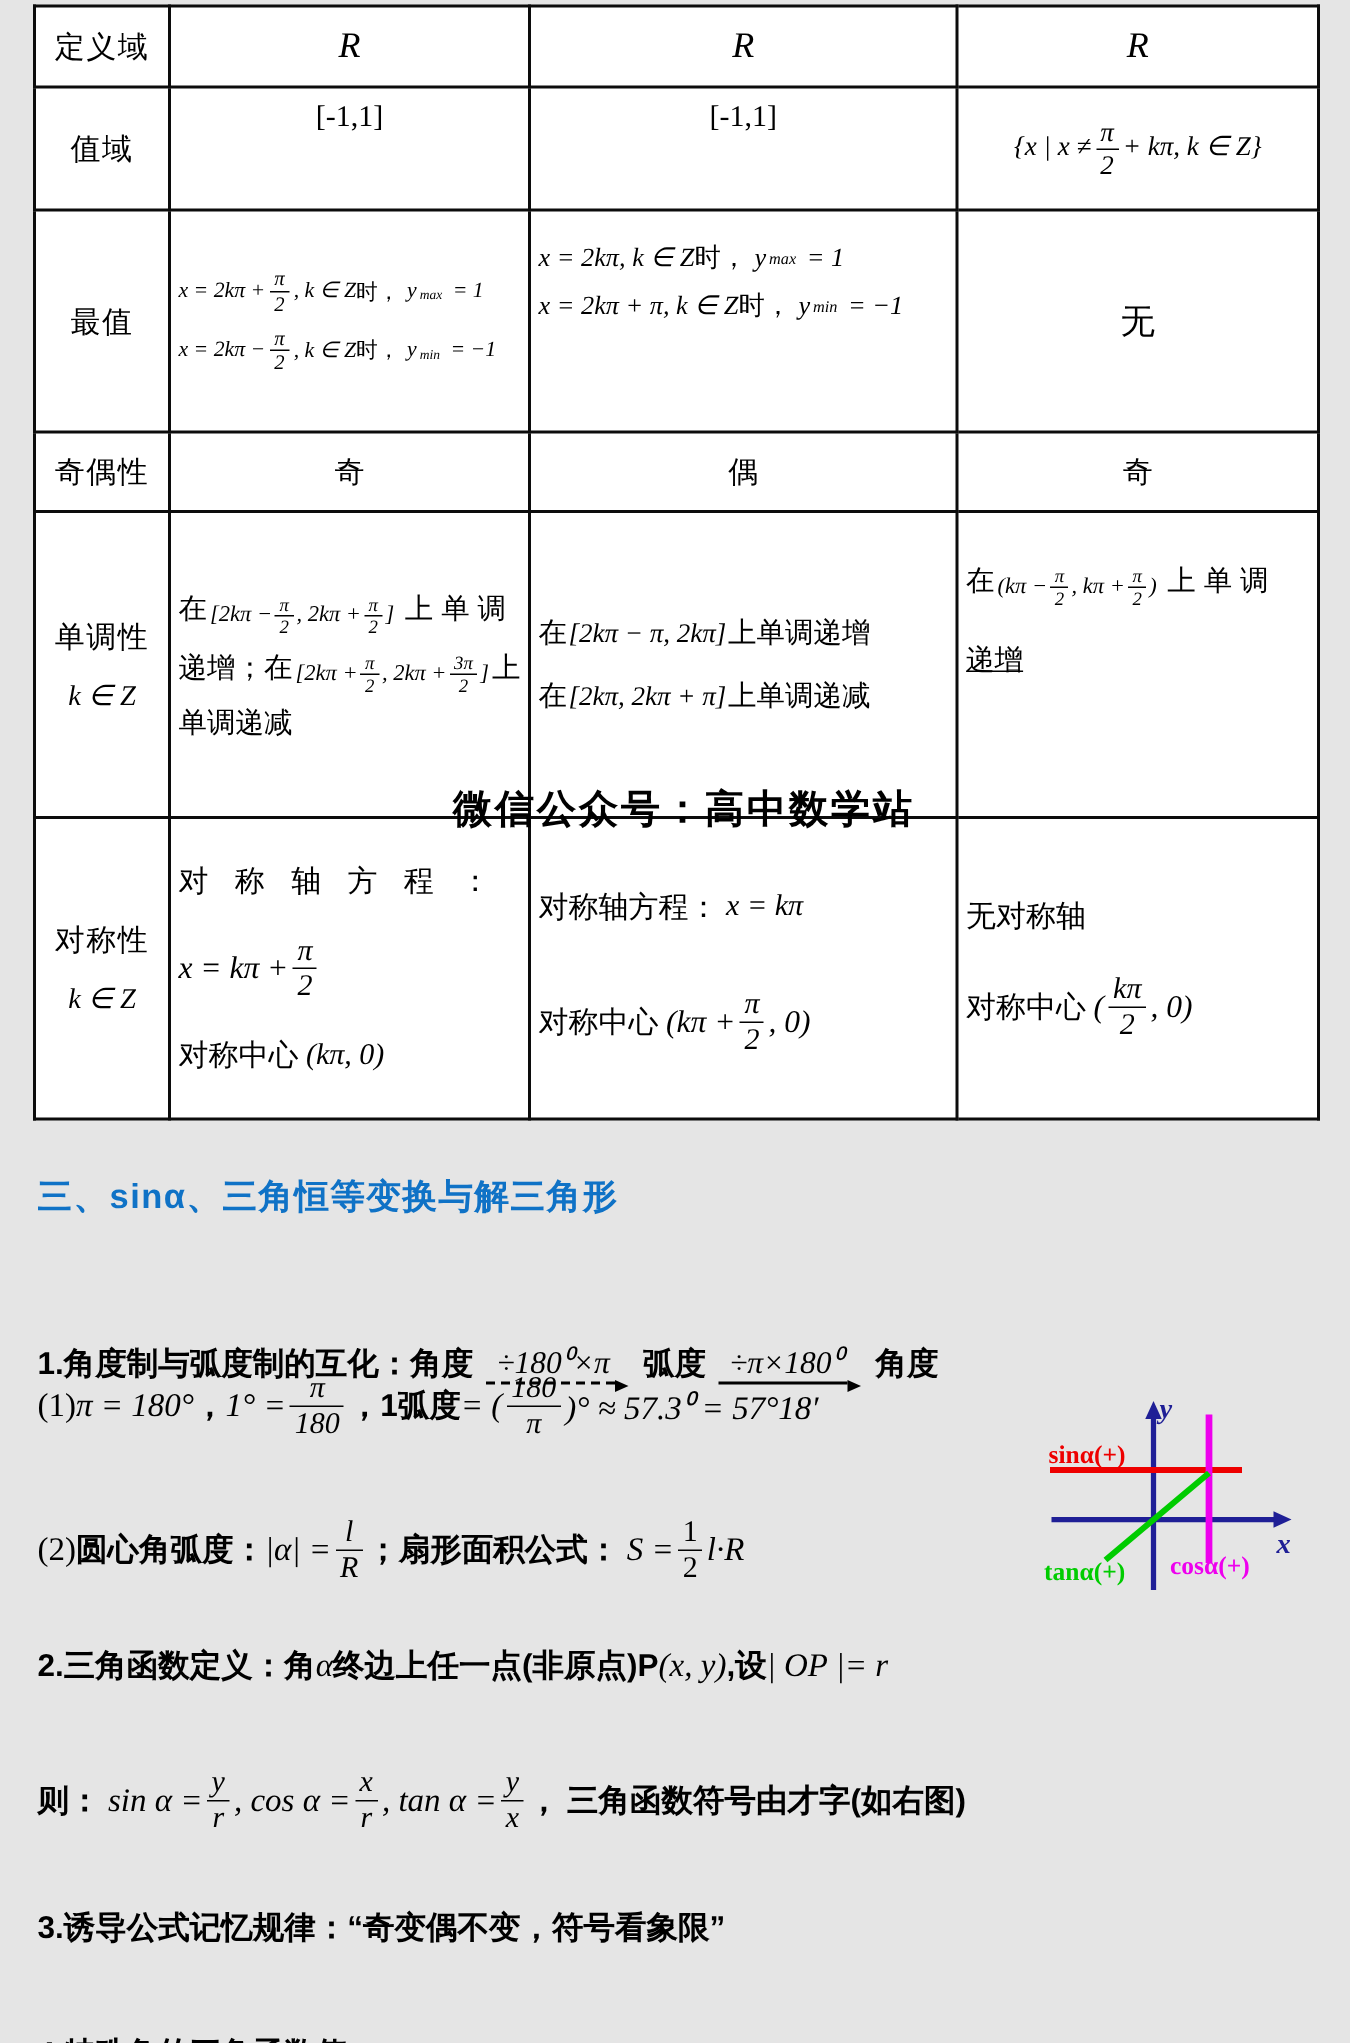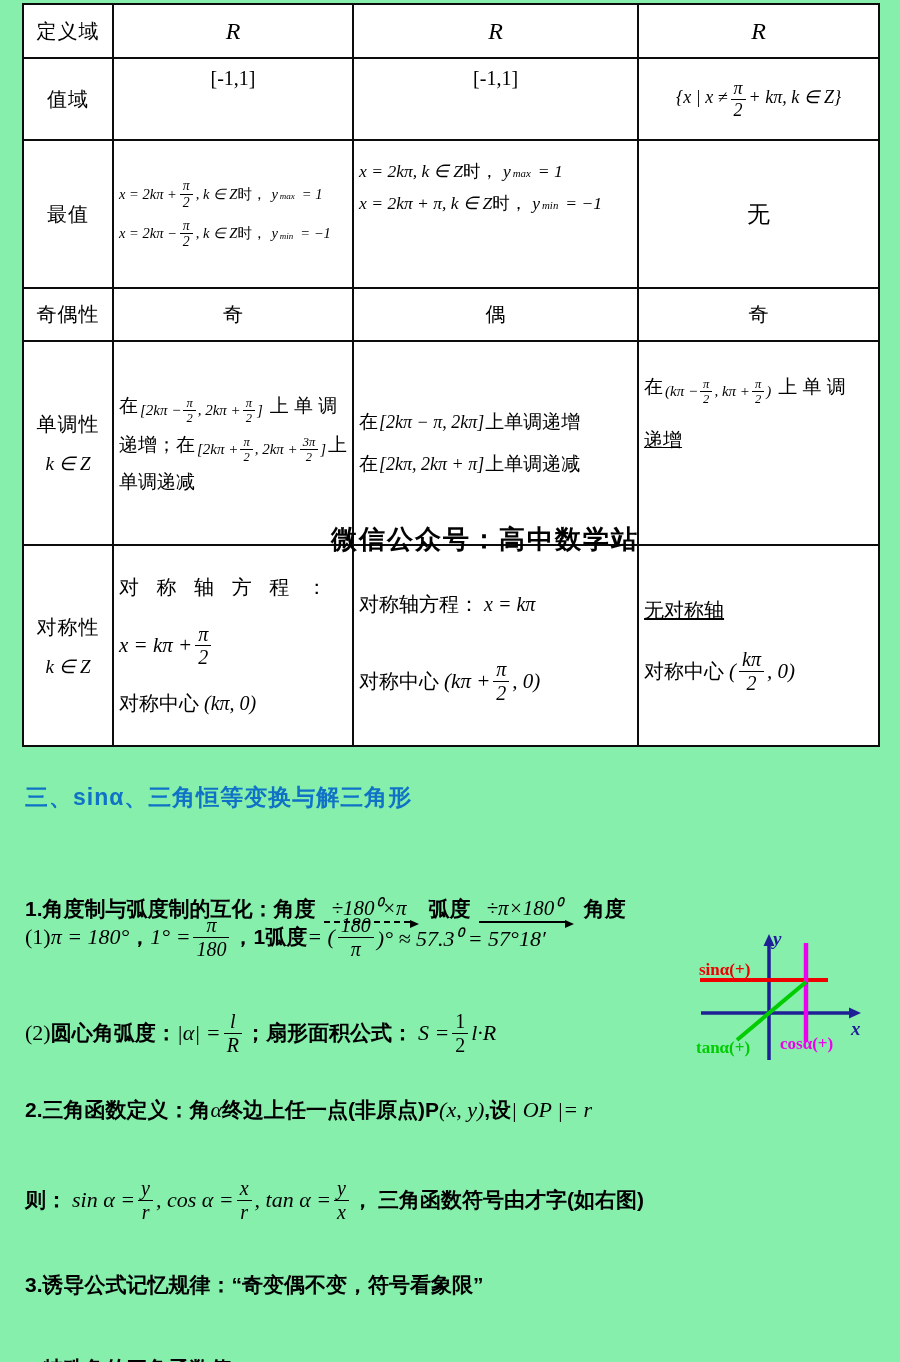--- a/index.html
+++ b/index.html
@@ -1,18 +1,18 @@
 <!DOCTYPE html>
 <html><head>
 <meta charset="utf-8">
 <style>
   * { margin:0; padding:0; box-sizing:border-box; }
   html,body { background:#ffffff; }
   body { width:900px; height:1362px; font-family:"Liberation Sans",sans-serif; color:#000; }
-  .page { position:relative; width:900px; height:1362px; overflow:hidden; background:#86efac; }
+  .page { position:relative; width:900px; height:1362px; overflow:hidden; background:#e5e5e5; }
 
   
   table.trig { position:absolute; left:22px; top:3px; border-collapse:collapse; table-layout:fixed; }
   .trig td { border:2.5px solid #0c0c0c; vertical-align:middle; text-align:center; padding:2px 5px; background:#fff; }
   tr.r1 td{height:54px} tr.r2 td{height:82px} tr.r3 td{height:148px}
   tr.r4 td{height:56px} tr.r5 td{height:53px} tr.r6 td{height:204px} tr.r7 td{height:201px}
 
   .hd { font-size:20px; letter-spacing:1px; }
   .hd .kz { font-family:"Liberation Serif",serif; font-style:italic; font-size:19px; letter-spacing:0; margin-top:14px; }
   .m  { font-family:"Liberation Serif",serif; font-style:normal; }
@@ -37,21 +37,21 @@
   .mline { display:flex; align-items:center; margin:10px 0; white-space:nowrap; }
   .int { display:inline-flex; align-items:center; font-family:"Liberation Serif",serif; font-style:italic; font-size:15px; position:relative; top:5px; margin:0 2px; }
   .int .fr { font-size:12.5px; margin:0 2px; }
   .mi18 { font-family:"Liberation Serif",serif; font-style:italic; font-size:18px; margin:0 1px; }
   .symc { text-align:left; padding:10px 6px 10px 12px; }
   .sp1 { letter-spacing:6px;text-align:center; }
   .sym-math { font-size:21px; }
   .sym-math .fr { font-size:20px; }
 
   
-  .watermark { position:absolute; left:331px; top:522px; font-size:26px; font-weight:bold; letter-spacing:2px; white-space:nowrap; z-index:5; }
+  .watermark { position:absolute; left:302px; top:522px; font-size:26px; font-weight:bold; letter-spacing:2px; white-space:nowrap; z-index:5; }
 
   
   .heading { position:absolute; left:25px; top:782px; font-size:23px; font-weight:bold; letter-spacing:1px; }
   .tline { position:absolute; left:25px; display:flex; align-items:center; white-space:nowrap; }
   .tline .cnb { font-size:21px; font-weight:600; }
   .tline .m, .tline .mi { font-size:22px; }
   .tline .fr { font-size:20px; line-height:1.15; }
   .l1 { top:843px;margin-top:48px; } .l2 { top:901px; height:72px; } .l3 { top:997px; height:72px; }
   .l4 { top:1096px; } .l5 { top:1164px; height:72px; } .l6 { top:1271px; } .l7 { top:1331px;margin-top:24px; }
 
@@ -255,21 +255,21 @@
           <span class="cn" style="font-size:20px;">对称中心</span>
               <span class="mi gap">(kπ +</span>
               <span class="fr mi">
                 <span class="n">π</span>
                 <span class="d">2</span>
               </span>
               <span class="mi">, 0)</span>
         </div>
       </td>
       <td class="symc">
-        <div class="mline" style="margin:10px 0 24px;text-decoration:underline;">
+        <div class="mline" style="margin:10px 0 24px;">
           <span class="cn" style="font-size:20px;">无对称轴</span>
         </div>
         <div class="mline sym-math">
           <span class="cn" style="font-size:20px;">对称中心</span>
               <span class="mi gap">(</span>
               <span class="fr mi">
                 <span class="n">kπ</span>
                 <span class="d">2</span>
               </span>
               <span class="mi">, 0)</span>

